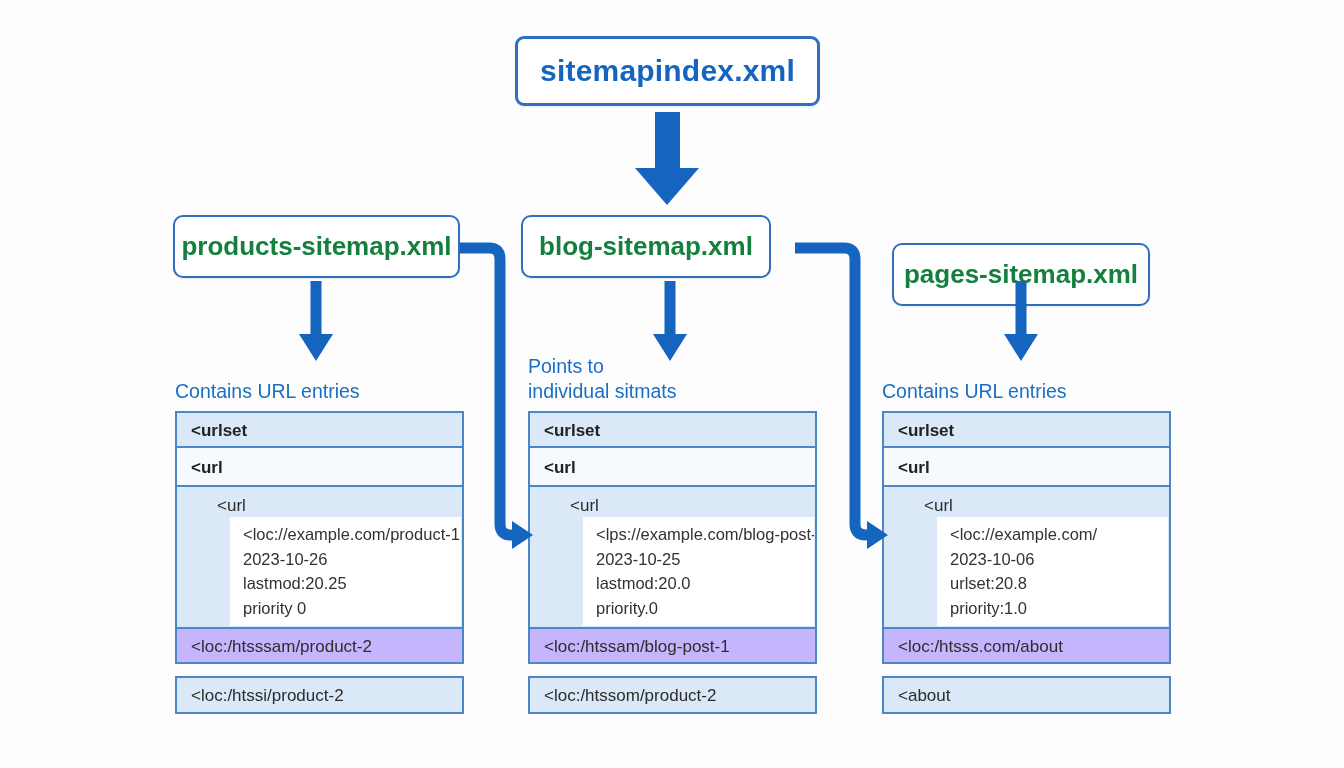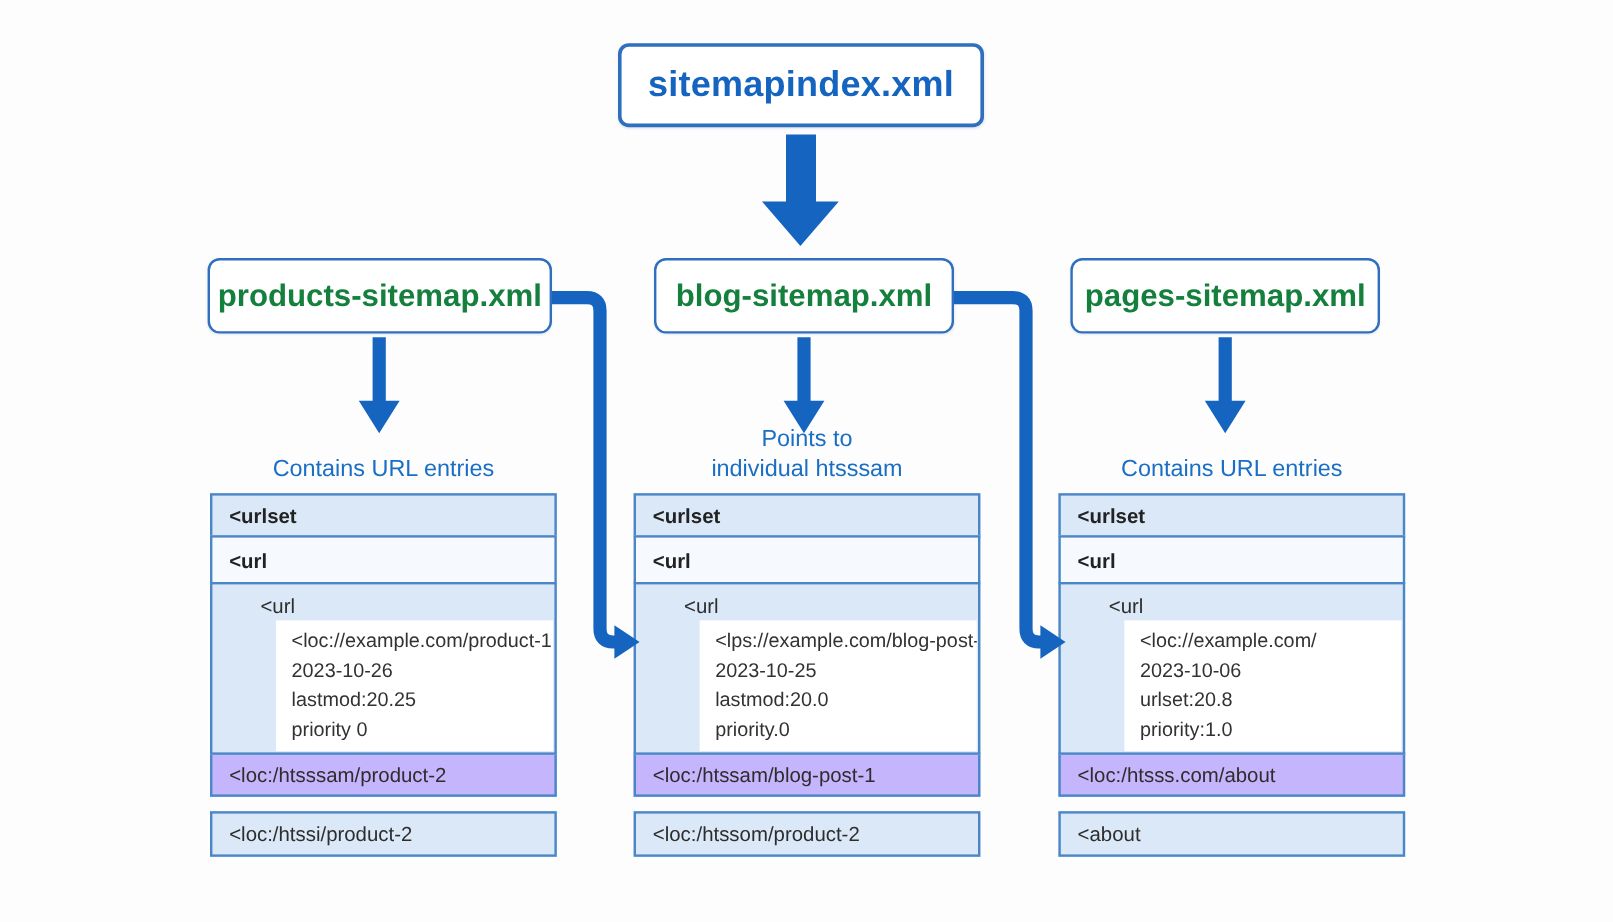--- a/index.html
+++ b/index.html
@@ -25,28 +25,28 @@
 
   
   .node-box {
     position:absolute; top:215px; height:63px;
     background:#ffffff; border:2.5px solid #2f6fbe; border-radius:10px;
     display:flex; align-items:center; justify-content:center;
     font-size:26px; font-weight:bold; color:#15803d;
     z-index:2; box-shadow:0 1px 2px rgba(40,80,140,0.10);
   }
   .node-products { left:173px; width:287px; }
-  .node-blog     { left:545px; width:250px; }
-  .node-pages    { left:892px; width:258px; }
+  .node-blog     { left:521px; width:250px; }
+  .node-pages    { left:892px; width:258px;margin-top:28px; }
 
   
   .caption {
     position:absolute; top:352px; height:52px; width:289px;
     display:flex; flex-direction:column; justify-content:flex-end;
-    text-align:center; color:#1a6fc4; font-size:19.5px; line-height:25px;
+    text-align:left; color:#1a6fc4; font-size:19.5px; line-height:25px;
     z-index:2;
   }
   .caption-1 { left:175px; }
   .caption-2 { left:528px; }
   .caption-3 { left:882px; }
 
   
   .stack { position:absolute; top:411px; width:289px; z-index:2; }
   .stack-1 { left:175px; }
   .stack-2 { left:528px; }
@@ -104,21 +104,21 @@
   </div>
   <div class="node-box node-pages">
     <span>pages-sitemap.xml</span>
   </div>
 
   <div class="caption caption-1">
       <div>Contains URL entries</div>
     </div>
   <div class="caption caption-2">
       <div>Points to</div>
-      <div>individual htsssam</div>
+      <div>individual sitmats</div>
     </div>
   <div class="caption caption-3">
       <div>Contains URL entries</div>
     </div>
 
   <div class="stack stack-1">
     <div class="row row-urlset">&lt;urlset</div>
     <div class="row row-url">&lt;url</div>
     <div class="row row-section">
       <span class="section-tag">&lt;url</span>

